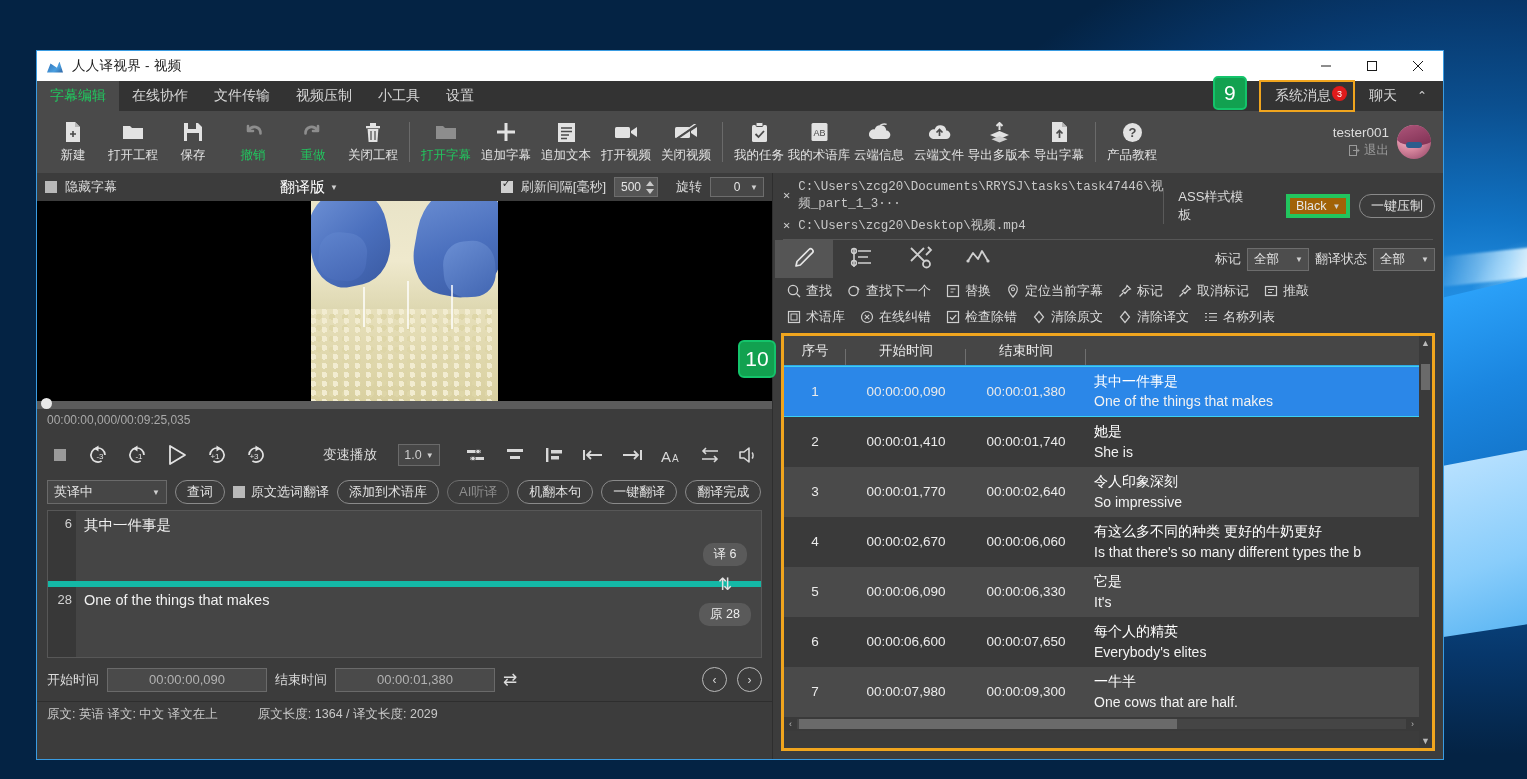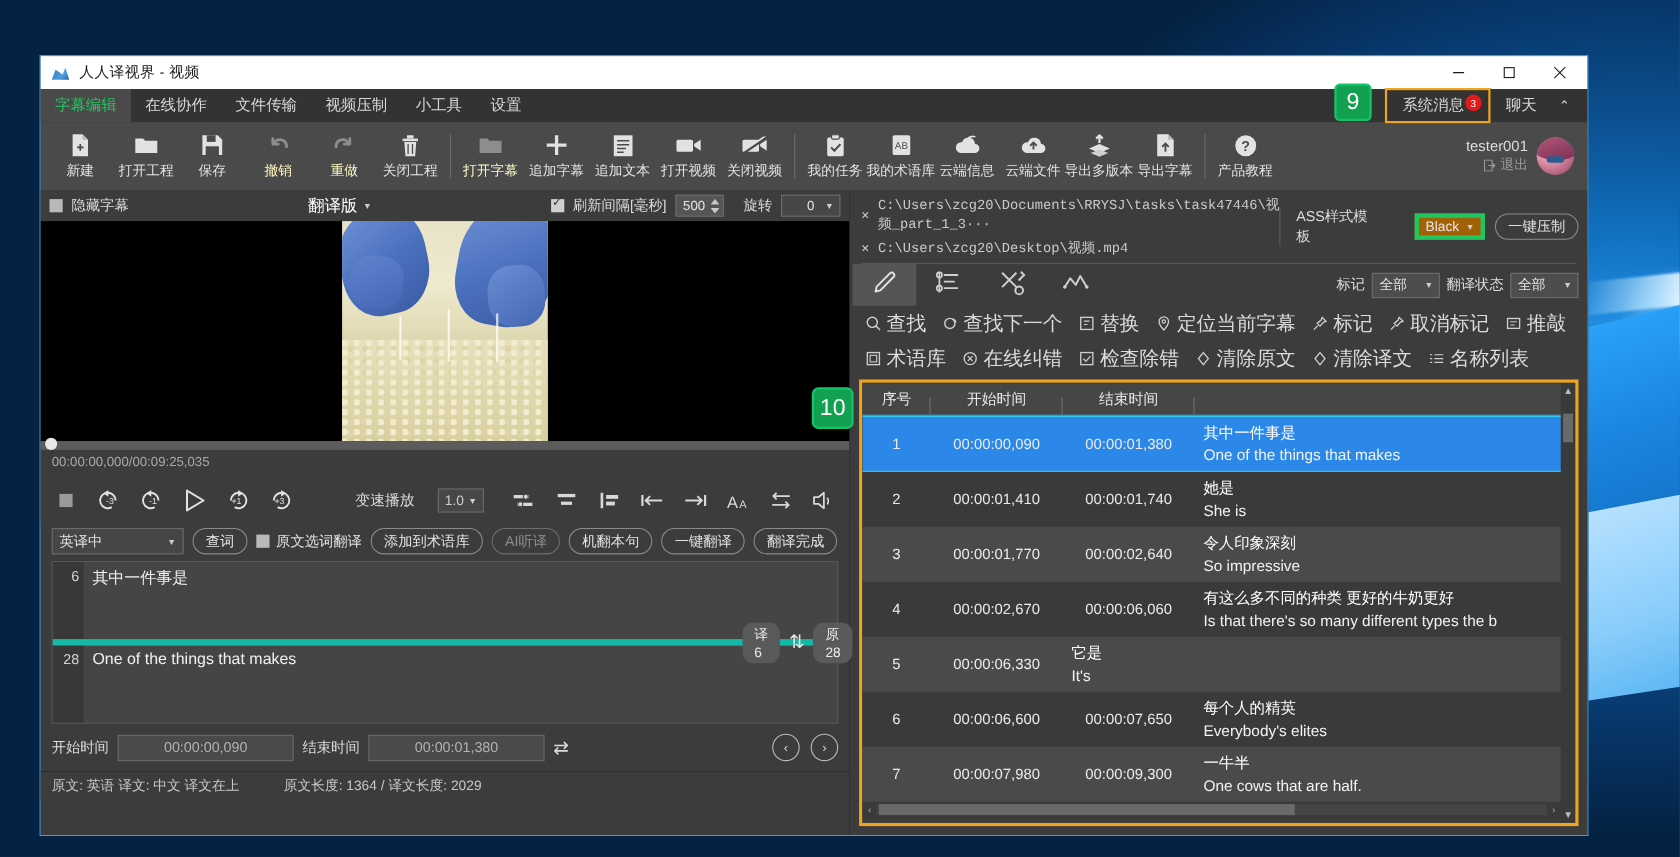--- a/index.html
+++ b/index.html
@@ -51,21 +51,21 @@
   .chat { font-size:14px; color:#d7d7d7; padding:0 10px; }
   .caret-up { color:#cfcfcf; font-size:12px; padding:0 6px; }
   .mark-9 { position:absolute; left:-46px; top:-5px; width:34px; height:34px; background:#12a150;
      border:2px solid #14c46b; border-radius:5px; color:#fff; font-size:21px;
      display:flex; align-items:center; justify-content:center; }
 
   
   .toolbar { height:62px; background:#4a4a4a; display:flex; align-items:center; padding:0 6px; }
   .tb { width:60px; height:58px; display:flex; flex-direction:column; align-items:center; justify-content:center; gap:3px; }
   .tb .lbl { font-size:12.5px; color:#e2e2e2; white-space:nowrap; }
-  .tb.dim .lbl { color:#fef9c3; }
+  .tb.dim .lbl { color:#22c55e; }
   .tb .ic { height:24px; display:flex; align-items:center; justify-content:center; }
   .tb svg { display:block; }
   .tsep { width:1px; height:40px; background:#6a6a6a; margin:0 6px; }
   .user-box { margin-left:auto; display:flex; align-items:center; gap:8px; padding-right:6px; }
   .user-col { display:flex; flex-direction:column; align-items:flex-end; gap:2px; }
   .uname { font-size:13.5px; color:#dcdcdc; }
   .ulogout { font-size:12.5px; color:#9a9a9a; display:flex; align-items:center; gap:4px; }
   .avatar { width:34px; height:34px; border-radius:50%; overflow:hidden; position:relative;
      background:radial-gradient(circle at 35% 30%, #f5d6e4 0%, #d9889f 45%, #8d3f62 100%); }
   .avatar:before{content:"";position:absolute;left:-2px;top:-4px;width:40px;height:24px;border-radius:50% 50% 40% 40%;
@@ -127,21 +127,21 @@
      display:flex; align-items:center; padding:0 11px; white-space:nowrap; }
   .pill.dim { color:#8e8e8e; border-color:#6d6d6d; }
   .chk-lab { font-size:13px; color:#e2e2e2; display:flex; align-items:center; gap:6px; }
 
   
   .editor { margin:0 10px; border:1px solid #575757; background:#454545; position:relative; height:148px; display:flex; flex-direction:column;}
   .ed-line { flex:1; display:flex; position:relative; }
   .ed-line + .ed-line { border-top:6px solid #14b8a6; }
   .ed-num { width:28px; background:#383838; color:#d2d2d2; font-size:13px; text-align:right; padding:5px 4px 0 0; }
   .ed-txt { flex:1; padding:5px 8px; font-size:14.5px; color:#f0f0f0; }
-  .ed-side { position:absolute; right:8px; top:0; height:100%; width:56px; display:flex; 
+  .ed-side { position:absolute; right:8px; top:0; height:100%; width:56px; display:flex; flex-direction:column;
      align-items:center; justify-content:center; gap:8px; pointer-events:none;}
   .sidebadge { background:#5a5a5a; color:#ececec; font-size:12.5px; border-radius:10px; padding:3px 11px; pointer-events:auto;}
   .swapicon { color:#e2e2e2; font-size:17px; pointer-events:auto;}
 
   
   .timerow { display:flex; align-items:center; gap:8px; padding:9px 10px; }
   .tlbl { font-size:13px; color:#dcdcdc; }
   .tinput { width:160px; height:24px; background:#4a4a4a; border:1px solid #6a6a6a; color:#b2b2b2; font-size:13px;
      display:flex; align-items:center; justify-content:center; }
   .navbtns { margin-left:auto; display:flex; gap:10px; }
@@ -166,21 +166,21 @@
   .tabsrow { display:flex; align-items:center; height:38px; padding-left:2px; }
   .tabi { width:58px; height:38px; display:flex; align-items:center; justify-content:center; }
   .tabi.sel { background:#555555; }
   .filters { margin-left:auto; display:flex; align-items:center; gap:6px; padding-right:8px; }
   .fl-lbl { font-size:13px; color:#dcdcdc; }
   .fl-sel { width:62px; height:23px; background:#4d4d4d; border:1px solid #6d6d6d; color:#e6e6e6; font-size:12.5px;
      display:flex; align-items:center; padding:0 6px; position:relative;}
   .fl-sel .ddarrow{position:absolute;right:5px;}
 
   .actrow { display:flex; align-items:center; gap:4px; padding:2px 0 2px 8px; flex-wrap:nowrap; }
-  .act { display:flex; align-items:center; gap:5px; font-size:18px; color:#dcdcdc; padding:2px 5px; white-space:nowrap;}
+  .act { display:flex; align-items:center; gap:5px; font-size:13px; color:#dcdcdc; padding:2px 5px; white-space:nowrap;}
   .act .aic { width:15px; height:15px; display:flex; align-items:center; justify-content:center; color:#cfcfcf; }
 
   
   .table-outer { flex:1; margin:3px 8px 8px 8px; border:3px solid #f0a51e; position:relative; min-height:0; display:flex; }
   .mark-10 { position:absolute; left:-46px; top:4px; width:38px; height:38px; background:#12a150;
      border:2px solid #14c46b; border-radius:6px; color:#fff; font-size:21px;
      display:flex; align-items:center; justify-content:center; z-index:4;}
   .table-scroll { flex:1; background:#3c3c3c; display:flex; flex-direction:column; overflow:hidden; }
   .thead { display:flex; height:30px; background:#464646; border-bottom:1px solid #2fa8e8; align-items:center;
      font-size:13.5px; color:#e8e8e8; }
@@ -897,20 +897,21 @@
             <div class="td c0">4</div>
             <div class="td c1">00:00:02,670</div>
             <div class="td c2">00:00:06,060</div>
             <div class="td c3">
               <div class="l1">有这么多不同的种类  更好的牛奶更好</div>
               <div class="l2">Is that there's so many different types the b</div>
             </div>
           </div>
           <div class="trow2 even">
             <div class="td c0">5</div>
+            <div class="td c1">00:00:06,090</div>
             <div class="td c2">00:00:06,330</div>
             <div class="td c3">
               <div class="l1">它是</div>
               <div class="l2">It's</div>
             </div>
           </div>
           <div class="trow2 odd">
             <div class="td c0">6</div>
             <div class="td c1">00:00:06,600</div>
             <div class="td c2">00:00:07,650</div>

